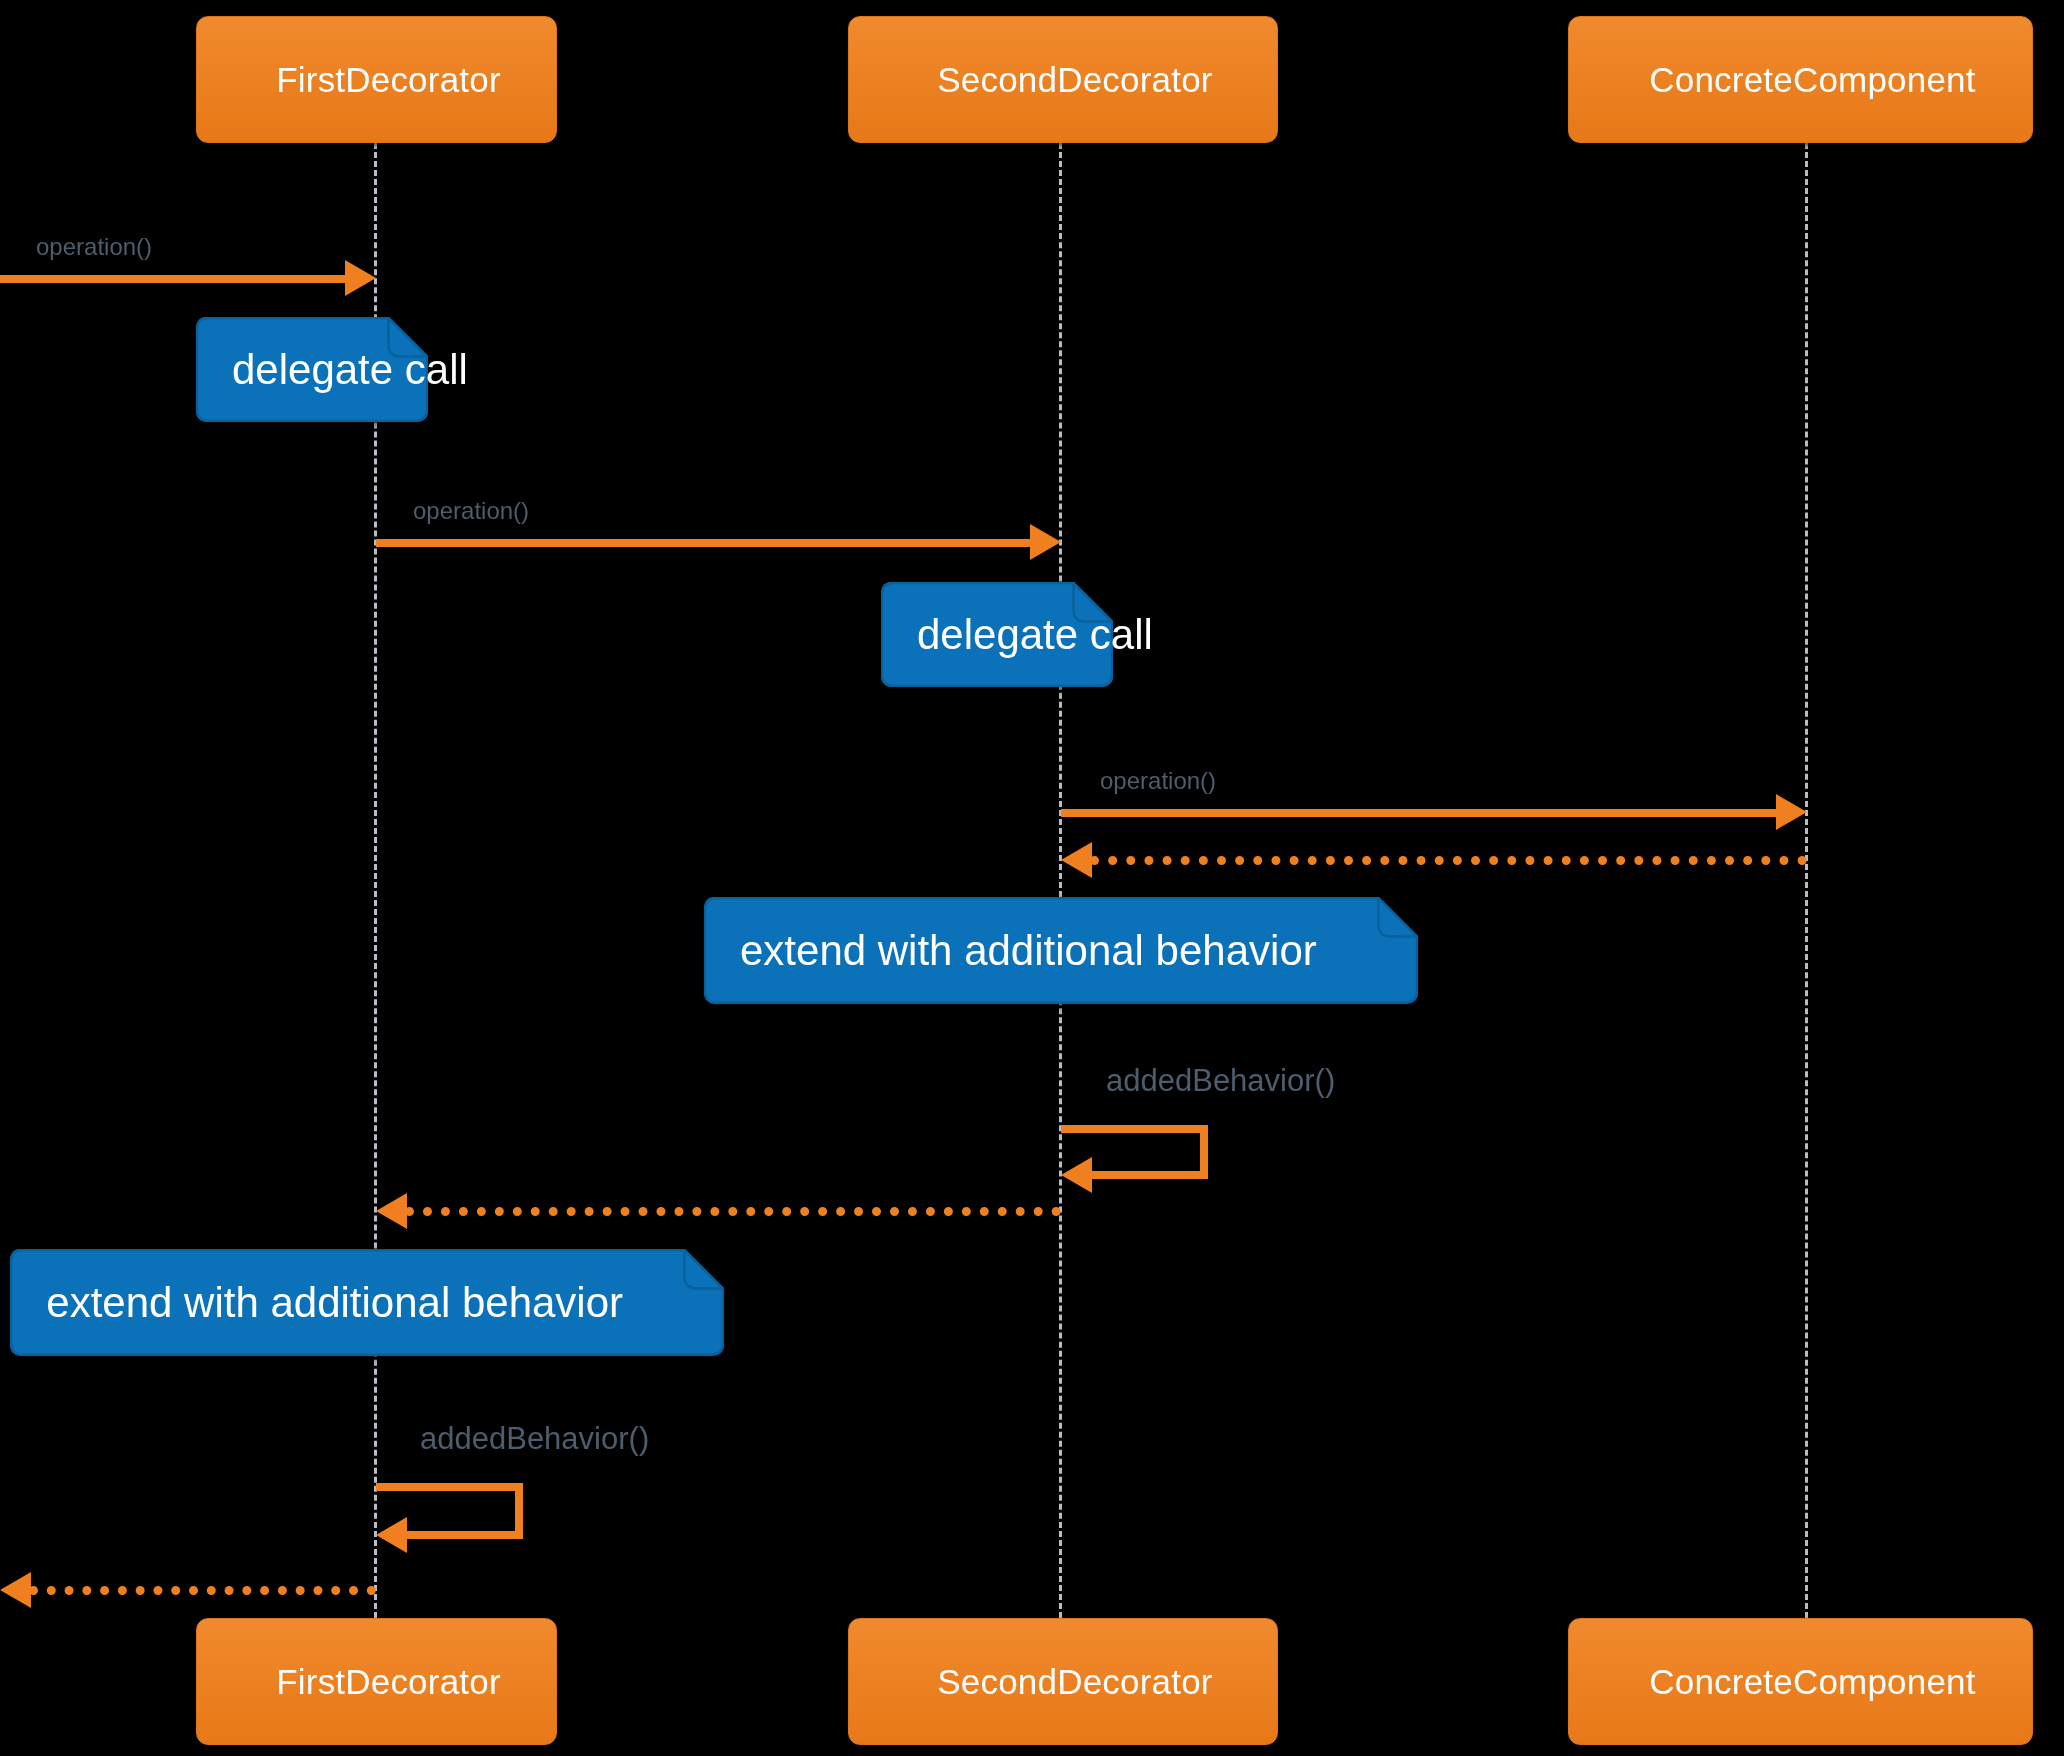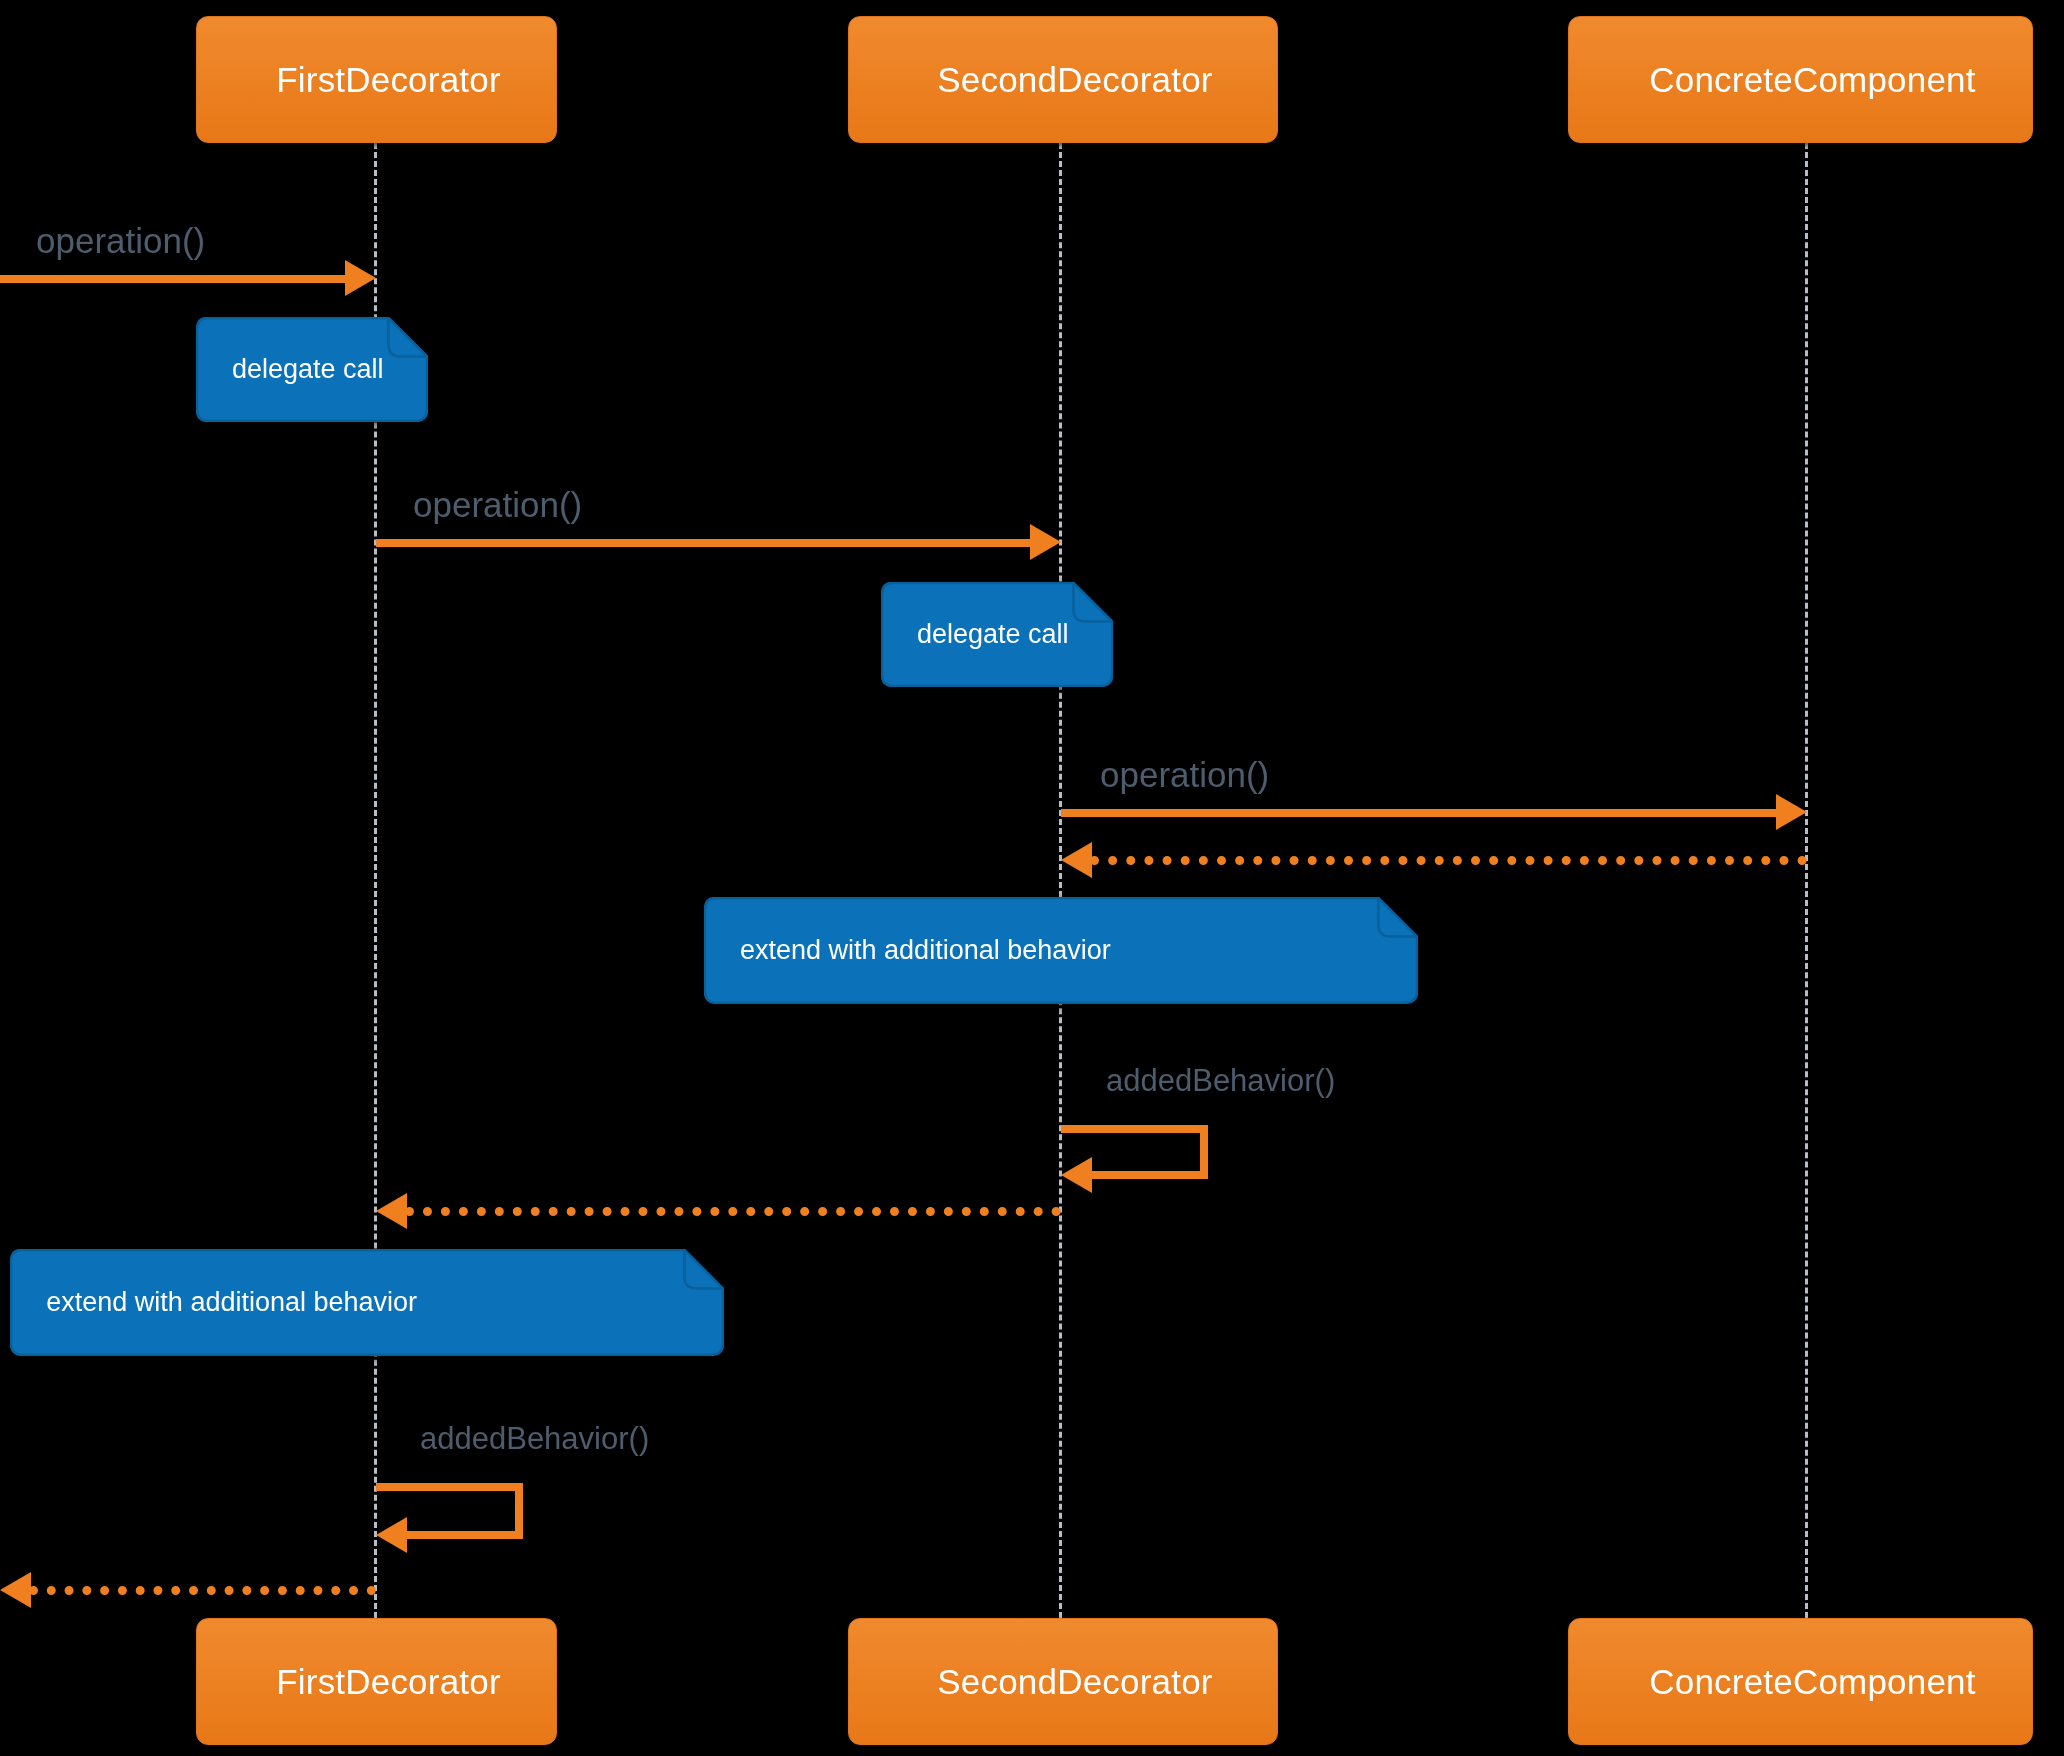--- a/index.html
+++ b/index.html
@@ -81,21 +81,21 @@
   }
   
   .msg.dotted .head {
     border-top: 18px solid transparent;
     border-bottom: 18px solid transparent;
   }
   .msg .label {
     position: absolute;
     bottom: 13.8px;
     color: #4d5d6d;
-    font-size: 35px;
+    font-size: 24px;
     white-space: nowrap;
   }
   
   .selfcall {
     position: absolute;
     z-index: 3;
   }
   .selfcall .seg-top,
   .selfcall .seg-bottom {
     position: absolute;
@@ -127,21 +127,21 @@
     position: absolute;
     inset: 0;
   }
   .note .notetext {
     position: absolute;
     inset: 0;
     display: flex;
     align-items: center;
     padding-left: 36px;
     color: #ffffff;
-    font-size: 27px;
+    font-size: 42px;
     white-space: nowrap;
     box-sizing: border-box;
     text-align: right;
   }
 </style>
 </head>
 <body>
 
 <div id="stage">
 

